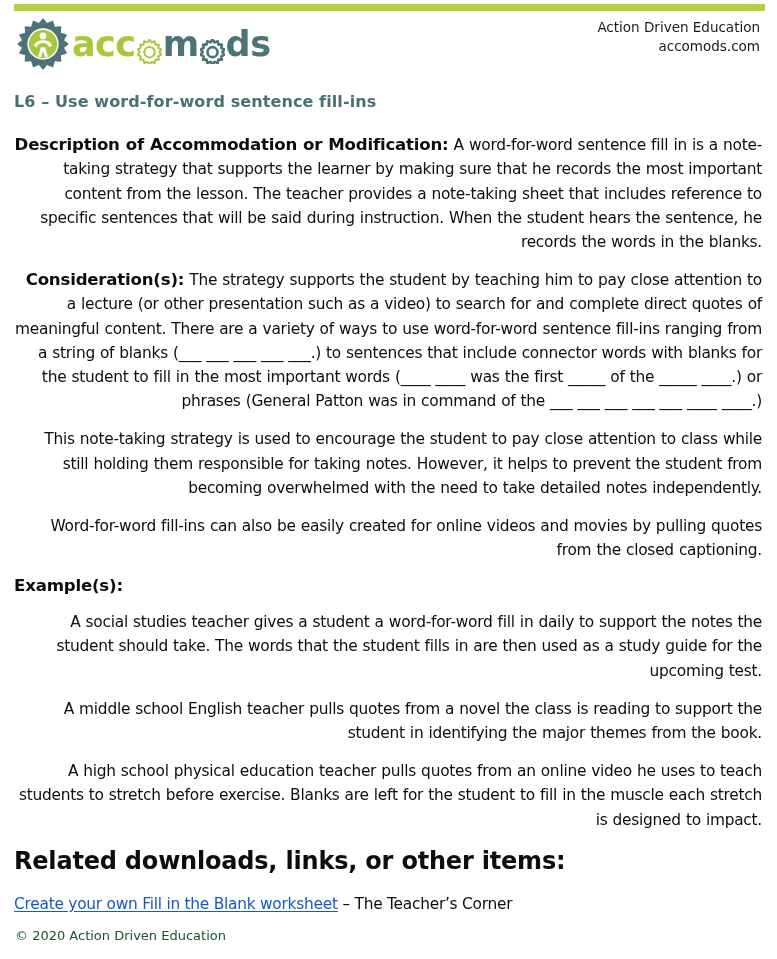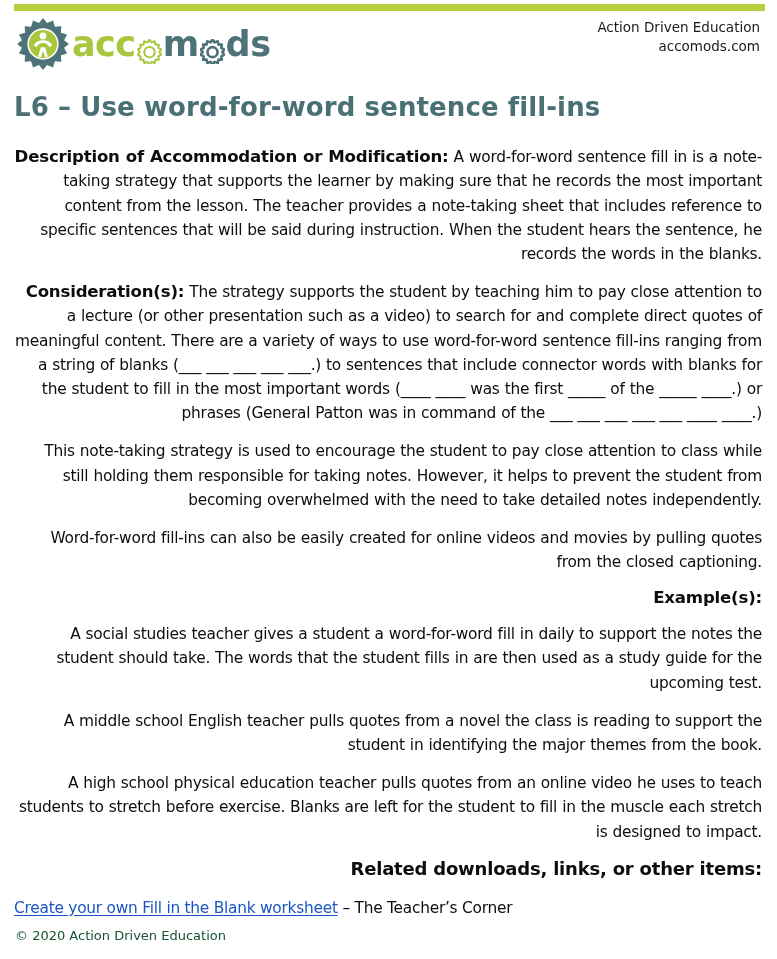--- a/index.html
+++ b/index.html
@@ -94,21 +94,21 @@
   
   .doc {
     position: absolute;
     left: 14px;
     top: 92px;
     width: 748px;
   }
 
   .doc-title {
     font-family: "DejaVu Sans", "Liberation Sans", sans-serif;
-    font-size: 26px;
+    font-size: 16px;
     font-weight: 700;
     color: #4a7076;
     letter-spacing: 0.1px;
     margin: 0 0 22px 0;
     line-height: 1.2;
   }
 
   p.body-text {
     font-family: "DejaVu Sans", "Liberation Sans", sans-serif;
     font-size: 15.4px;
@@ -127,24 +127,23 @@
   }
 
   h2.section-head {
     font-family: "DejaVu Sans", "Liberation Sans", sans-serif;
     font-size: 16.6px;
     font-weight: 700;
     color: #0d0d0d;
     margin: 0 0 13px 0;
     line-height: 1.25;
     letter-spacing: -0.2px;
-    text-align: right;
   }
   h2.section-head.related {
-    font-size: 18px;
+    font-size: 24px;
     margin-top: 4px;
     margin-bottom: 16px;
   }
 
   .link-line {
     font-family: "DejaVu Sans", "Liberation Sans", sans-serif;
     font-size: 15.4px;
     line-height: 24px;
     color: #0d0d0d;
     letter-spacing: -0.25px;

